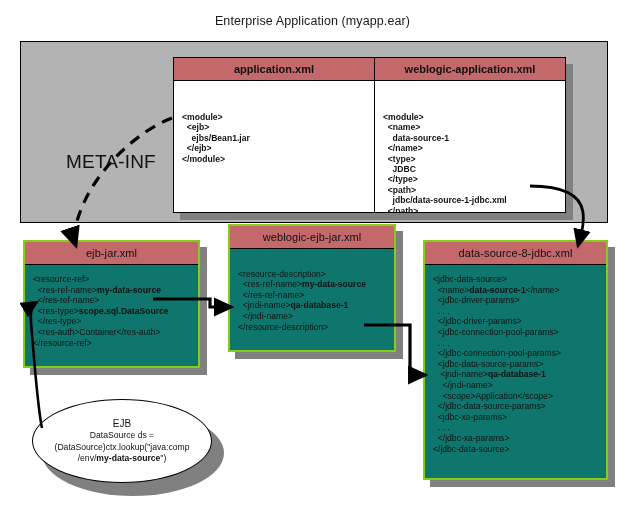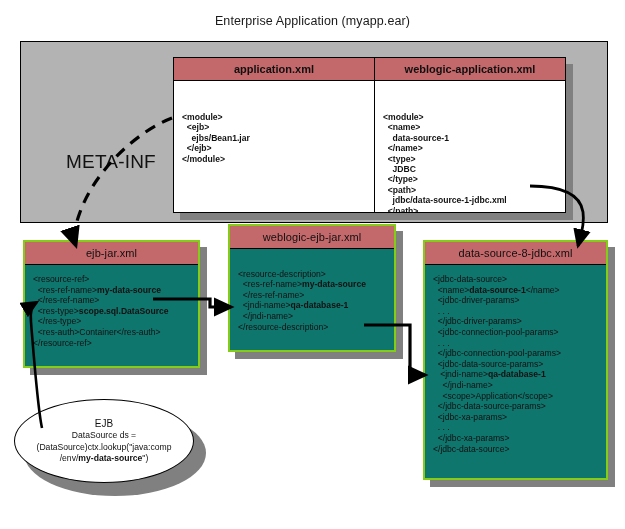--- a/index.html
+++ b/index.html
@@ -147,21 +147,21 @@
   }
 
   
   #card-ejb-jar            { left: 23px;  top: 240px; width: 177px; height: 128px; }
   #card-weblogic-ejb-jar   { left: 228px; top: 224px; width: 168px; height: 128px; }
   #card-data-source-jdbc   { left: 423px; top: 240px; width: 185px; height: 240px; }
 
   
   .ejb-ellipse-wrap {
     position: absolute;
-    left: 14px;
+    left: 32px;
     top: 399px;
     width: 192px;
     height: 110px;
   }
   .ejb-shadow {
     position: absolute;
     left: 10px; top: 11px;
     width: 182px; height: 86px;
     background: #808080;
     border-radius: 50%;

